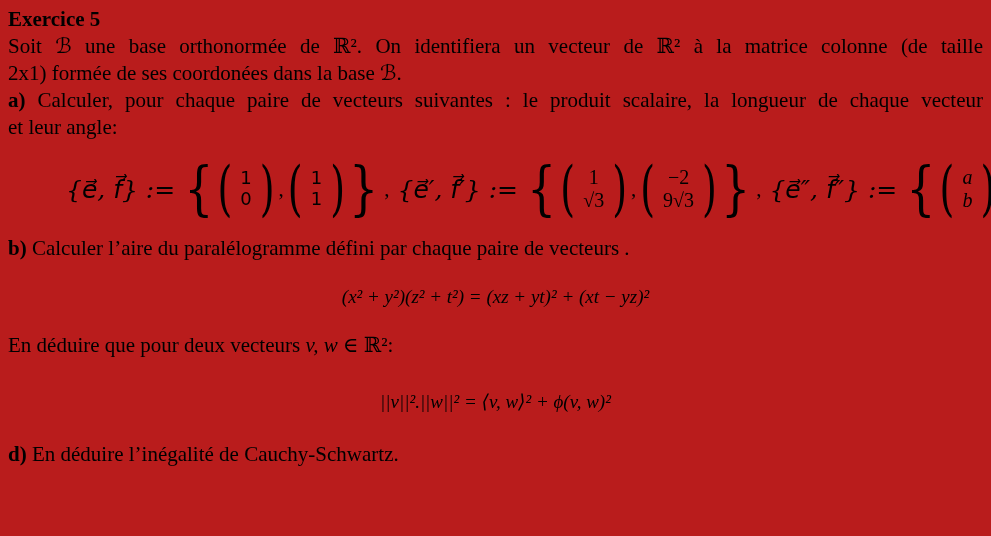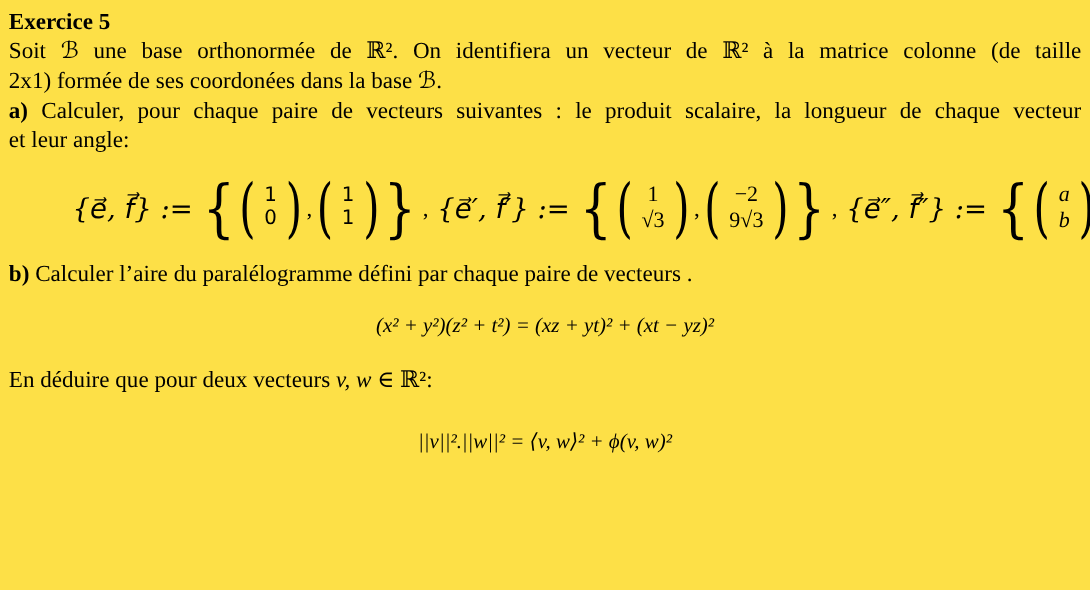--- a/index.html
+++ b/index.html
@@ -8,21 +8,21 @@
     background: #ffffff;
     color: #000000;
   }
   .page {
     position: relative;
     width: 991px;
     height: 536px;
     overflow: hidden;
     box-sizing: border-box;
     padding: 6px 8px 16px 8px;
-    background: #fde047;
+    background: #b91c1c;
     font-family: "Liberation Serif", "DejaVu Serif", "DejaVu Sans", serif;
     font-size: 21px;
     line-height: 27px;
   }
   p { margin: 0; }
   .full { text-align: justify; text-align-last: justify; }
   .b { font-weight: bold; }
   .i { font-style: italic; }
 
   
@@ -158,14 +158,15 @@
   <p><span class="b">b)</span><span> Calculer l’aire du paralélogramme défini par chaque paire de vecteurs .</span></p>
 
 
   <p class="eq eq-1">(x² + y²)(z² + t²) = (xz + yt)² + (xt − yz)²</p>
 
   <p><span>En déduire que pour deux vecteurs </span><span class="i">v, w</span><span> ∈ ℝ²:</span></p>
 
   <p class="eq eq-2">||v||².||w||² = ⟨v, w⟩² + ϕ(v, w)²</p>
 
 
+  <p><span class="b">d)</span><span> En déduire l’inégalité de Cauchy-Schwartz.</span></p>
 
 </div>
 
 </body></html>

